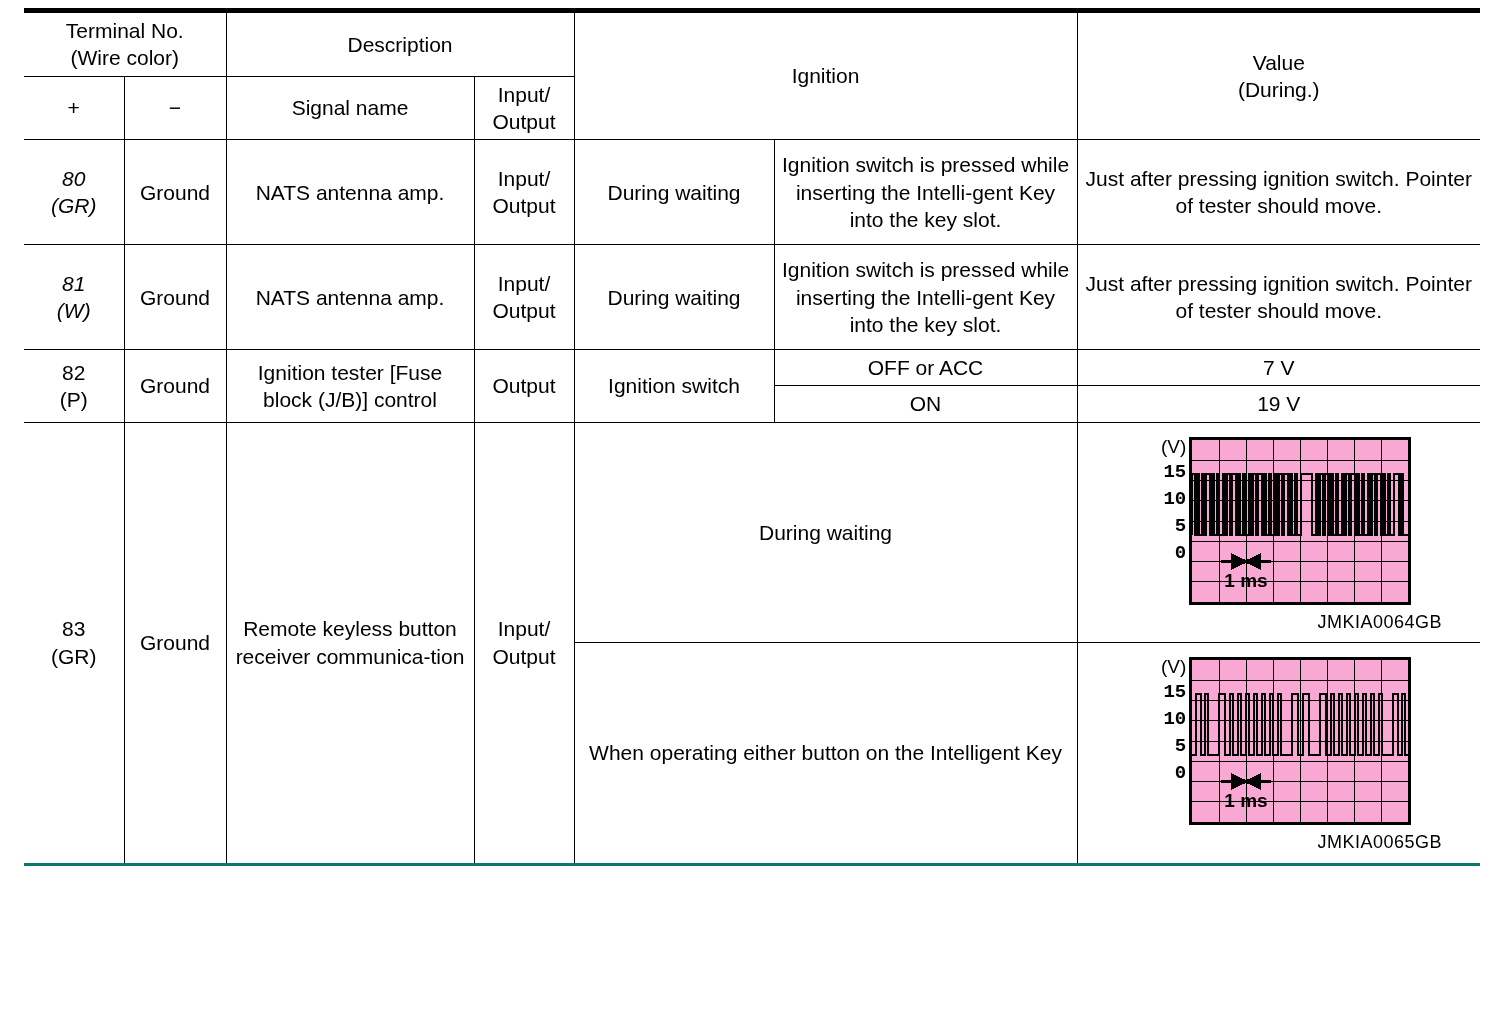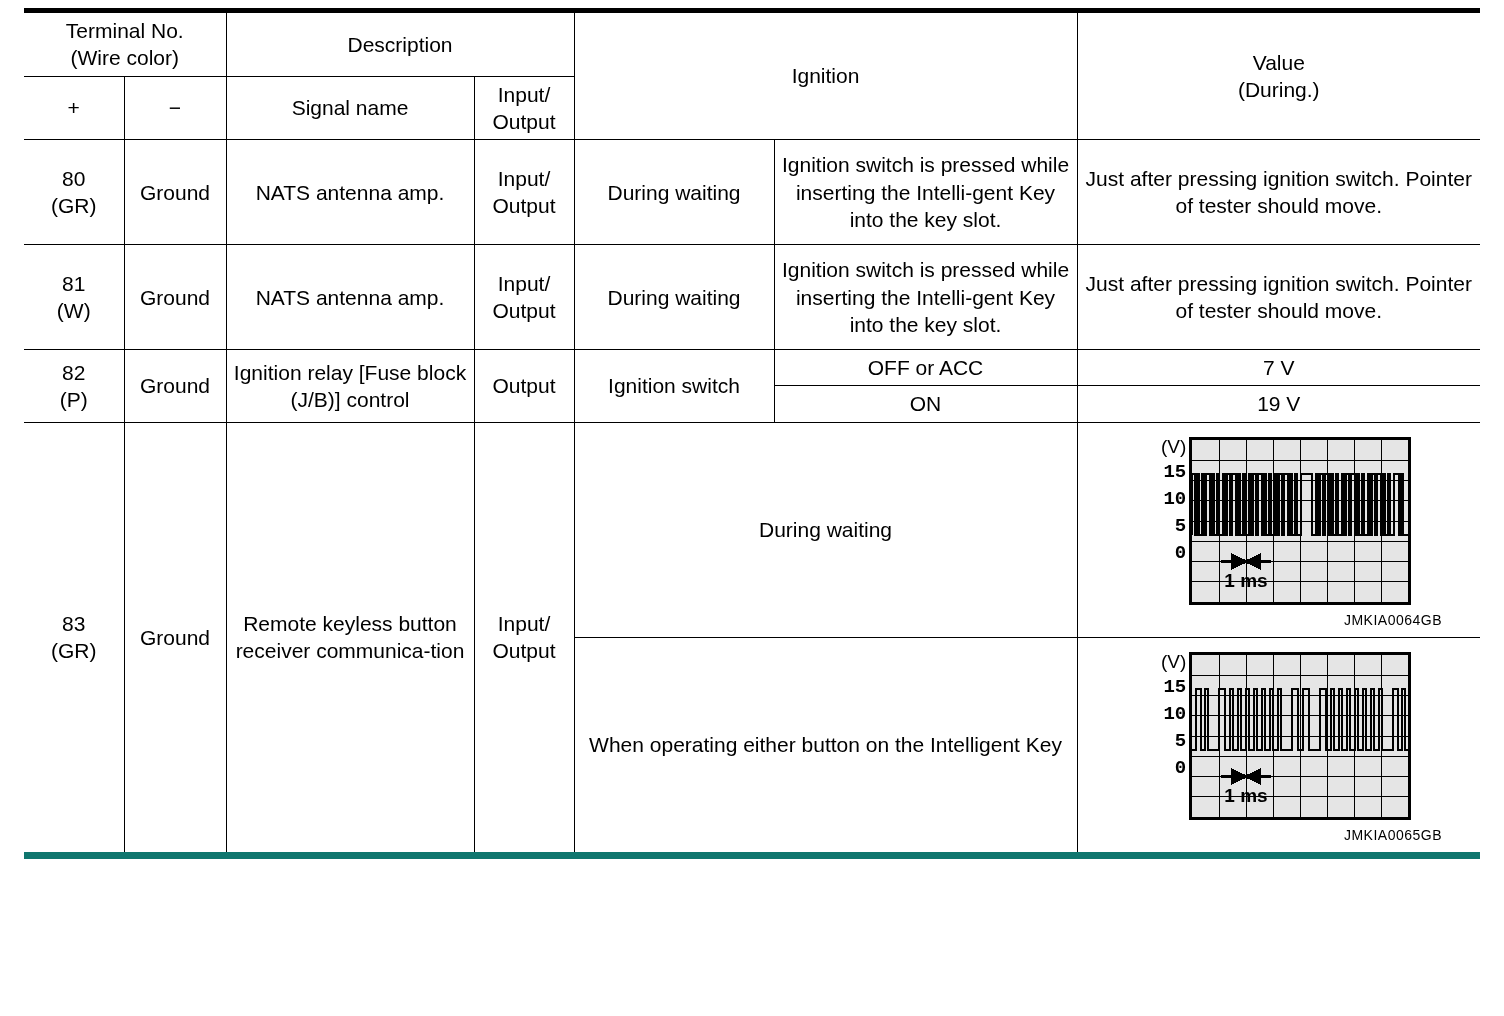--- a/index.html
+++ b/index.html
@@ -21,21 +21,21 @@
     height: 1016px;
     box-sizing: border-box;
     padding: 8px 24px 10px 24px;
   }
 
   table.spec {
     border-collapse: collapse;
     table-layout: fixed;
     width: 1456px;
     border-top: 5px solid #000;
-    border-bottom: 7px solid #0f766e;
+    border-bottom: 3px solid #0f766e;
   }
   table.spec td, table.spec th {
     border: 1.6px solid #000;
     padding: 4px 6px;
     font-weight: normal;
     font-size: 21px;
     line-height: 1.30;
     text-align: center;
     vertical-align: middle;
     color: #000;
@@ -57,21 +57,21 @@
   .c-cond1 { width: 200px; }
   .c-cond2 { width: 303px; }
   .c-val   { width: 403px; }
 
   .al-left { text-align: left; }
   .nowrapish { white-space: pre-line; }
 
   .term-no { white-space: pre-line; line-height: 1.22; }
 
   .hdr-desc { }
-  .pad-cell { padding: 14px 8px; }
+  .pad-cell { padding: 14px 8px; font-style: italic; }
   .tall { height: 96px; }
 
   
   .scope-wrap {
     display: flex;
     flex-direction: column;
     align-items: center;
     padding: 10px 0 4px 0;
   }
   .scope-row {
@@ -96,29 +96,29 @@
     margin-bottom: 3px;
   }
   .scope-axis .tick {
     height: 27px;
     display: flex;
     align-items: center;
     font-family: Liberation Mono, monospace;
   }
   .scope-graph {
     border: 3px solid #000;
-    background: #e5e5e5;
+    background: #f9a8d4;
     width: 216px;
     height: 162px;
     position: relative;
     box-sizing: content-box;
   }
   .scope-graph svg { display: block; }
   .scope-code {
-    font-size: 14px;
+    font-size: 18px;
     letter-spacing: 0.5px;
     align-self: flex-end;
     margin-top: 6px;
     margin-right: 32px;
   }
 </style>
 </head>
 <body>
 
 <div id="sheet">
@@ -174,21 +174,21 @@
 Output</td>
         <td class="al-left">During waiting</td>
         <td>Ignition switch is pressed while inserting the Intelli-gent Key into the key slot.</td>
         <td>Just after pressing ignition switch. Pointer of tester should move.</td>
       </tr>
 
       <tr>
         <td rowspan="2" class="term-no">82
 (P)</td>
         <td rowspan="2">Ground</td>
-        <td rowspan="2" class="al-left">Ignition relay [Fuse block (J/B)] control</td>
+        <td rowspan="2" class="al-left">Ignition tester [Fuse block (J/B)] control</td>
         <td rowspan="2">Output</td>
         <td rowspan="2" class="al-left">Ignition switch</td>
         <td class="al-left">OFF or ACC</td>
         <td>7 V</td>
       </tr>
       <tr>
         <td class="al-left">ON</td>
         <td>19 V</td>
       </tr>
 

